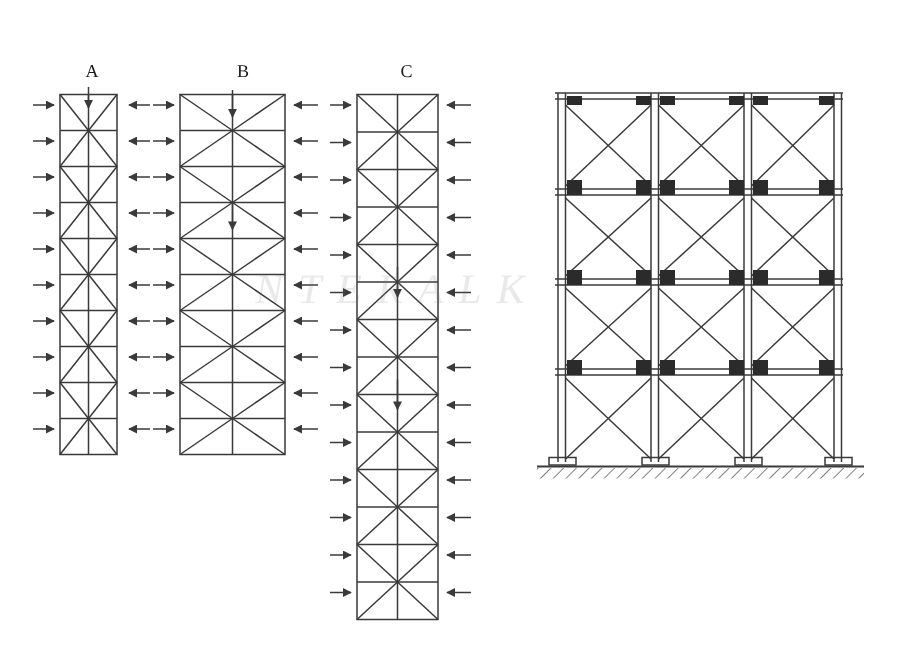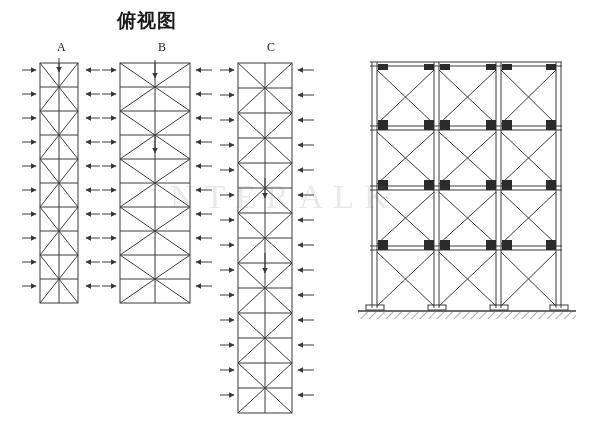--- a/index.html
+++ b/index.html
@@ -39,39 +39,39 @@
     white-space: nowrap;
   }
   #label-a { left: 57px; top: 40px; }
   #label-b { left: 158px; top: 40px; }
   #label-c { left: 267px; top: 40px; }
 
   .watermark {
     position: absolute;
     left: 170px;
     top: 178px;
-    font-size: 34px;
+    font-size: 28px;
     letter-spacing: 10px;
     color: rgba(120,120,120,0.16);
     font-family: "Liberation Serif", serif;
     user-select: none;
     white-space: nowrap;
+    font-style: italic;
   }
   svg { display: block; }
   .svg-layer {
     position: absolute;
     left: 0; top: 0;
   }
 </style>
 </head>
 <body>
 
 <div class="stage">
 
-  <div class="title" id="title-plan">俯视图</div>
 
   <div class="col-label" id="label-a">A</div>
   <div class="col-label" id="label-b">B</div>
   <div class="col-label" id="label-c">C</div>
 
   <svg class="svg-layer" width="600" height="435">
     <defs>
       <marker id="arw" viewBox="0 0 10 10" refX="9" refY="5" markerWidth="6" markerHeight="6" orient="auto-start-reverse">
         <path d="M 0 0 L 10 5 L 0 10 z" fill="#3a3a3a"></path>
       </marker>

